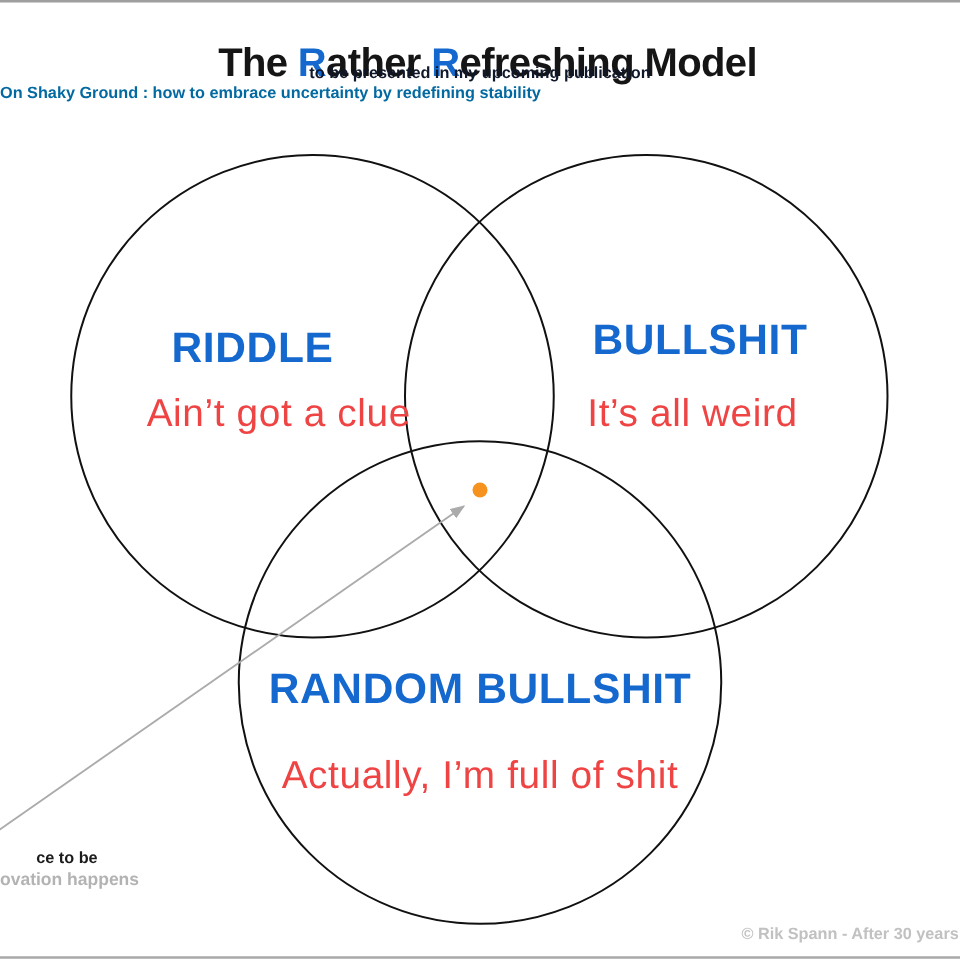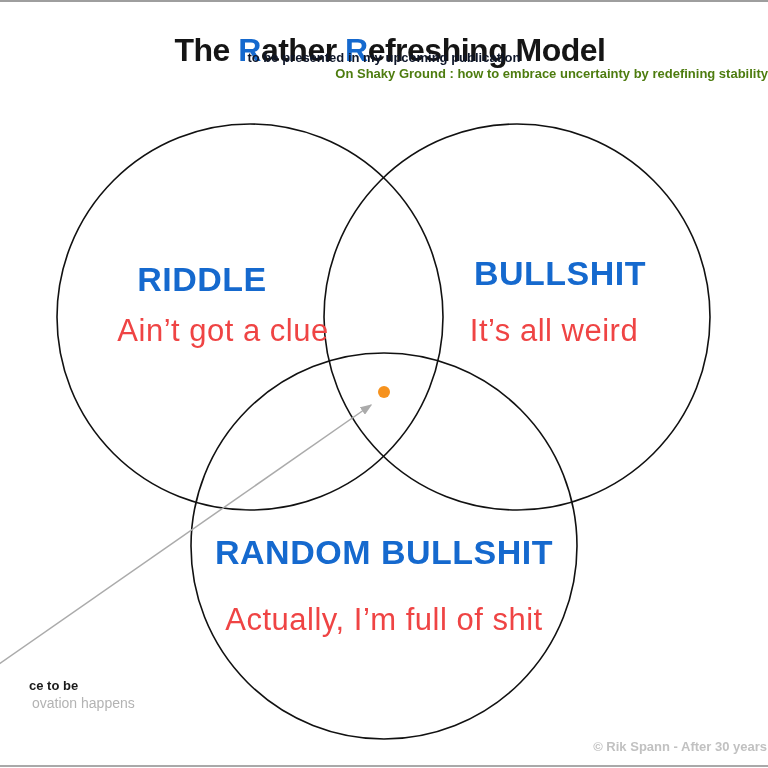--- a/index.html
+++ b/index.html
@@ -21,22 +21,22 @@
   }
   .page-title .accent { color: #1569ce; }
 
   .subtitle {
     position: absolute; top: 50px; left: 0; right: 0;
     text-align: center; font-size: 13px; font-weight: 700;
     color: #0f172a; white-space: nowrap;
   }
   .publication-line {
     position: absolute; top: 66px; left: 0; right: 0;
-    text-align: right; font-size: 13px; font-weight: 700;
-    color: #4d7c0f; white-space: nowrap;
+    text-align: left; font-size: 13px; font-weight: 700;
+    color: #0369a1; white-space: nowrap;
   }
 
   svg.venn { position: absolute; left: 0; top: 0; }
 
   .venn-label {
     position: absolute; transform: translate(-50%, -50%);
     color: #1569ce; font-weight: 700; font-size: 34px;
     letter-spacing: 0.5px; white-space: nowrap;
   }
   .venn-caption {
@@ -50,21 +50,21 @@
   .cap-rubbish  { left: 554px; top: 331px; }
   .lbl-random   { left: 384px; top: 552px; }
   .cap-random   { left: 384px; top: 620px; }
 
   .annotation-line1 {
     position: absolute; left: 14px; top: 678px;
     font-size: 13px; font-weight: 700; color: #1b1b1b; white-space: nowrap; padding-left: 15px;
   }
   .annotation-line2 {
     position: absolute; left: 0px; top: 695px;
-    font-size: 14px; font-weight: 400; color: #b3b3b3; white-space: nowrap; padding-left: 32px;
+    font-size: 14px; font-weight: 700; color: #b3b3b3; white-space: nowrap;
   }
 
   .credit {
     position: absolute; right: 1px; top: 739px;
     font-size: 13px; font-weight: 700; color: #c1c1c1; white-space: nowrap;
   }
 </style>
 </head>
 <body>
 

